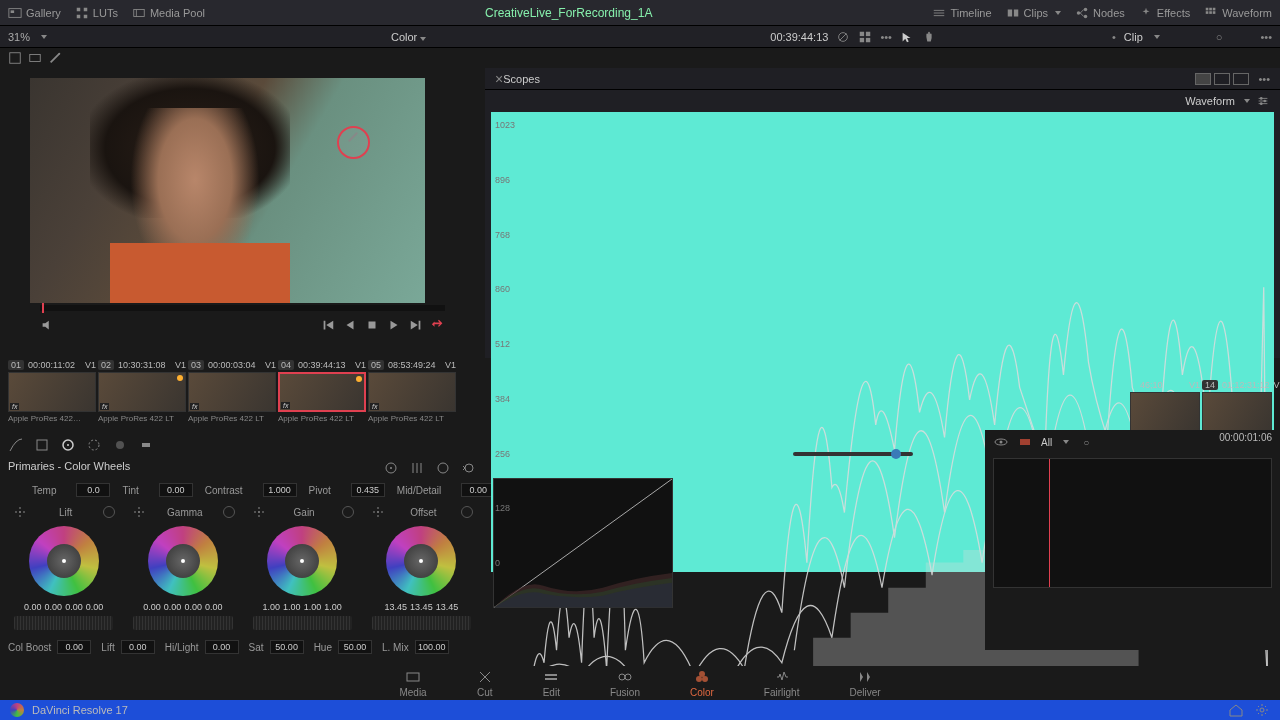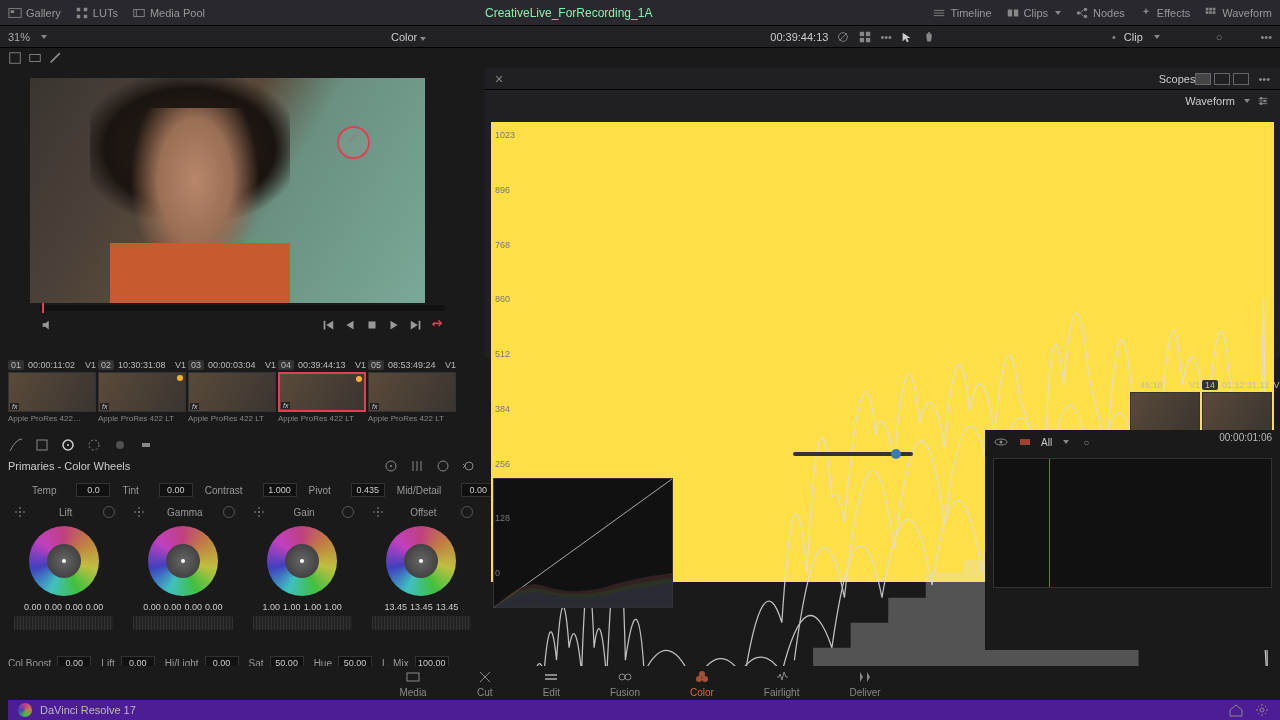--- a/index.html
+++ b/index.html
@@ -21,62 +21,62 @@
 .viewer{width:485px;padding:10px 30px 0 30px}
 .viewer-img{width:395px;height:225px;background:linear-gradient(120deg,#3a3530 0%,#4a4038 25%,#5a4a3a 45%,#6a9080 60%,#7aa898 100%);position:relative;overflow:hidden}
 .face{position:absolute;left:100px;top:30px;width:130px;height:180px;background:radial-gradient(ellipse at 50% 40%,#b8866a 0%,#9a6f55 40%,transparent 70%)}
 .hair{position:absolute;left:60px;top:0px;width:200px;height:140px;background:radial-gradient(ellipse,#2a1f18 0%,#1a1410 60%,transparent 80%)}
 .shirt{position:absolute;left:80px;bottom:0;width:180px;height:60px;background:#c85a30}
 .picker{position:absolute;right:55px;top:48px;width:33px;height:33px;border:2px solid #e04050;border-radius:50%;background:rgba(200,200,200,.1)}
 .picker::after{content:'';position:absolute;left:8px;top:8px;width:12px;height:2px;background:#888;transform:rotate(-45deg)}
 .scopes{flex:1;background:#1f1f24;position:relative}
 .scopes-hdr{height:22px;display:flex;align-items:center;padding:0 10px;border-bottom:1px solid #000}
 .scopes-close{color:#888;cursor:pointer;font-size:14px}
-.scopes-title{flex:1;text-align:right;color:#ccc;font-size:11px}
+.scopes-title{flex:1;text-align:left;color:#ccc;font-size:11px}
 .scope-icons{display:flex;gap:3px}
 .scope-iconbox{width:16px;height:12px;border:1px solid #666;cursor:pointer}
 .scope-iconbox.active{background:#444}
 .scope-subhdr{height:22px;display:flex;align-items:center;justify-content:flex-end;padding:0 10px;gap:6px}
 .waveform-label{color:#ccc;font-size:11px}
-.scope-body{position:relative;height:460px;background:#fde047;margin:10px 6px}
+.scope-body{position:relative;height:460px;background:#5eead4;margin:0 6px}
 .ylabels{position:absolute;left:4px;top:0;height:100%;display:flex;flex-direction:column;justify-content:space-between;padding:8px 0 4px 0;color:#777;font-size:9px;z-index:2}
 .waveform-svg{position:absolute;left:28px;right:4px;top:0;bottom:0}
 .transport{height:24px;display:flex;align-items:center;gap:8px;padding:0 10px}
 .transport svg{width:14px;height:14px;fill:#999;cursor:pointer}
 .transport-spacer{flex:1}
 .playhead{height:6px;background:#111;margin:2px 10px;position:relative}
 .playhead::after{content:'';position:absolute;left:2px;top:-2px;width:2px;height:10px;background:#e04050}
 .clips{height:72px;display:flex;padding:0 8px;gap:2px}
 .clip{width:88px;position:relative}
 .clip-hdr{height:14px;display:flex;align-items:center;gap:4px;font-size:9px;color:#bbb}
 .clip-num{background:#333;padding:0 3px;border-radius:2px}
 .clip-thumb{height:40px;background:linear-gradient(120deg,#5a4a3a,#3a3530);border:1px solid #333;position:relative}
 .clip.active .clip-thumb{border:2px solid #e04050}
 .clip-label{font-size:8px;color:#888;white-space:nowrap;overflow:hidden;margin-top:2px}
 .clip-fx{position:absolute;left:1px;bottom:1px;background:#222;color:#ccc;font-size:7px;padding:0 2px;font-style:italic}
 .clip-dot{position:absolute;right:2px;top:2px;width:6px;height:6px;background:#ffb030;border-radius:50%}
 .bottom{display:flex;height:220px}
 .primaries{width:485px;padding:4px 8px}
 .prim-toolbar{height:22px;display:flex;align-items:center;gap:10px}
 .prim-title{font-size:11px;color:#ccc;margin:4px 0}
-.prim-title-row{display:flex;align-items:center}
+.prim-title-row{display:flex;align-items:flex-end}
 .prim-title-icons{margin-left:auto;display:flex;gap:10px}
 .prim-params{display:flex;gap:12px;margin:6px 0;font-size:10px}
 .prim-param{display:flex;align-items:center;gap:20px}
 .prim-param input{width:34px;background:#111;border:1px solid #333;color:#ccc;font-size:9px;text-align:center;padding:1px}
 .wheels{display:flex;gap:8px;margin-top:6px}
 .wheel-col{flex:1;text-align:center}
 .wheel-hdr{display:flex;align-items:center;justify-content:space-between;padding:0 4px;color:#999;font-size:10px}
 .wheel-reset{width:12px;height:12px;border:1px solid #555;border-radius:50%;cursor:pointer}
 .wheel{width:70px;height:70px;margin:6px auto;border-radius:50%;background:conic-gradient(#c04080,#c08040,#c0c040,#40c040,#40c0c0,#4040c0,#c040c0,#c04080);position:relative}
 .wheel::after{content:'';position:absolute;inset:18px;border-radius:50%;background:radial-gradient(#666,#333)}
 .wheel-dot{position:absolute;left:50%;top:50%;width:4px;height:4px;background:#fff;border-radius:50%;transform:translate(-50%,-50%);z-index:2}
 .wheel-vals{display:flex;justify-content:center;gap:3px;font-size:9px;color:#ccc}
 .wheel-slider{height:14px;background:repeating-linear-gradient(90deg,#333 0,#333 1px,#222 1px,#222 3px);margin:4px 6px;border-radius:2px}
-.prim-row2{display:flex;gap:10px;margin-top:22px;font-size:10px;align-items:center}
+.prim-row2{display:flex;gap:10px;margin-top:6px;font-size:10px;align-items:center}
 .prim-row2 .prim-param{gap:6px}
 .curves{width:300px;padding:8px;position:relative}
 .curve-box{width:180px;height:130px;background:#111;border:1px solid #333;position:relative;margin-top:40px}
 .curve-line{position:absolute;inset:0}
 .softclip{width:200px;padding:8px}
 .sc-row{display:flex;align-items:center;gap:8px;margin:8px 0;font-size:10px}
 .sc-slider{flex:1;height:4px;background:#333;position:relative;border-radius:2px}
 .sc-knob{position:absolute;right:12px;top:-3px;width:10px;height:10px;background:#3a7ab8;border-radius:50%}
 .sc-val{width:32px;background:#111;border:1px solid #333;text-align:center;padding:1px;color:#ccc;font-size:9px}
 .sc-chips{display:flex;gap:2px}
@@ -86,21 +86,21 @@
 .sc-grid input{background:#111;border:1px solid #333;color:#ccc;text-align:center;font-size:9px;width:40px;padding:1px}
 .keyframes{flex:1;background:#1a1a1a;position:relative}
 .kf-hdr{display:flex;align-items:center;gap:8px;padding:4px 8px;font-size:10px}
 .kf-timeline{height:130px;background:#111;margin:4px 8px;border:1px solid #333;position:relative}
 .kf-play{position:absolute;left:55px;top:0;bottom:0;width:1px;background:#e04050}
 .kf-tc{position:absolute;right:8px;top:2px;font-size:10px;color:#bbb}
 .pages{position:absolute;bottom:20px;left:0;right:0;height:34px;display:flex;align-items:center;justify-content:center;gap:50px;background:#1a1a1a}
 .page{display:flex;flex-direction:column;align-items:center;gap:2px;color:#888;font-size:10px;cursor:pointer}
 .page.active{color:#e06840}
 .page svg{width:16px;height:16px;fill:currentColor}
-.statusbar{position:absolute;bottom:0;left:8px;right:0;height:20px;display:flex;align-items:center;padding:0 10px;background:#4c1d95}
+.statusbar{position:absolute;bottom:0;left:0;right:0;height:20px;display:flex;align-items:center;padding:0 10px;background:#1d4ed8}
 .status-logo{width:14px;height:14px;background:conic-gradient(#c04080,#c08040,#40c040,#4040c0,#c04080);border-radius:50%;margin-right:8px}
 .status-right{margin-left:auto;display:flex;gap:10px}
 .clips-right{position:absolute;right:8px;top:378px;display:flex;gap:2px}
 .small-tool{width:16px;height:16px;fill:#888;cursor:pointer}
 </style>
 </head>
 <body>
 
 <div class="topbar">
   <div class="topbar-left">

